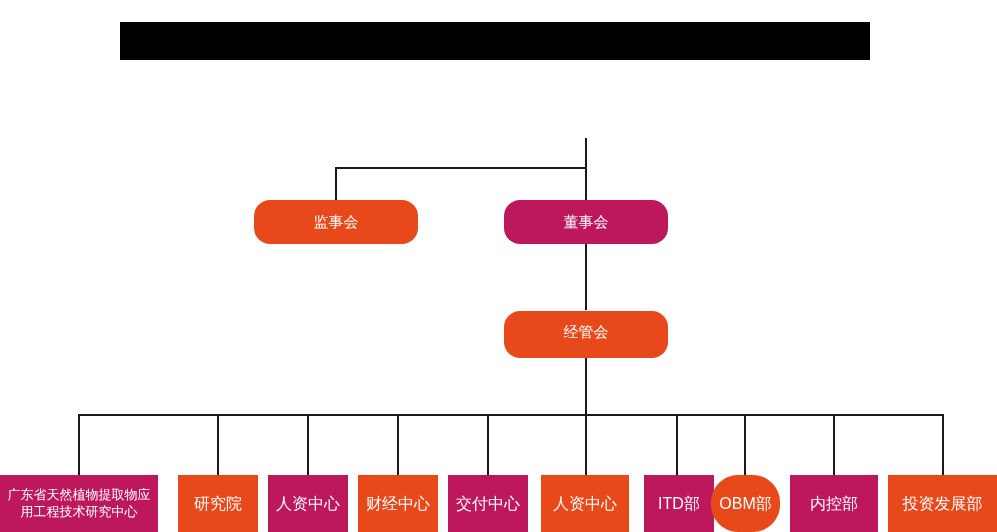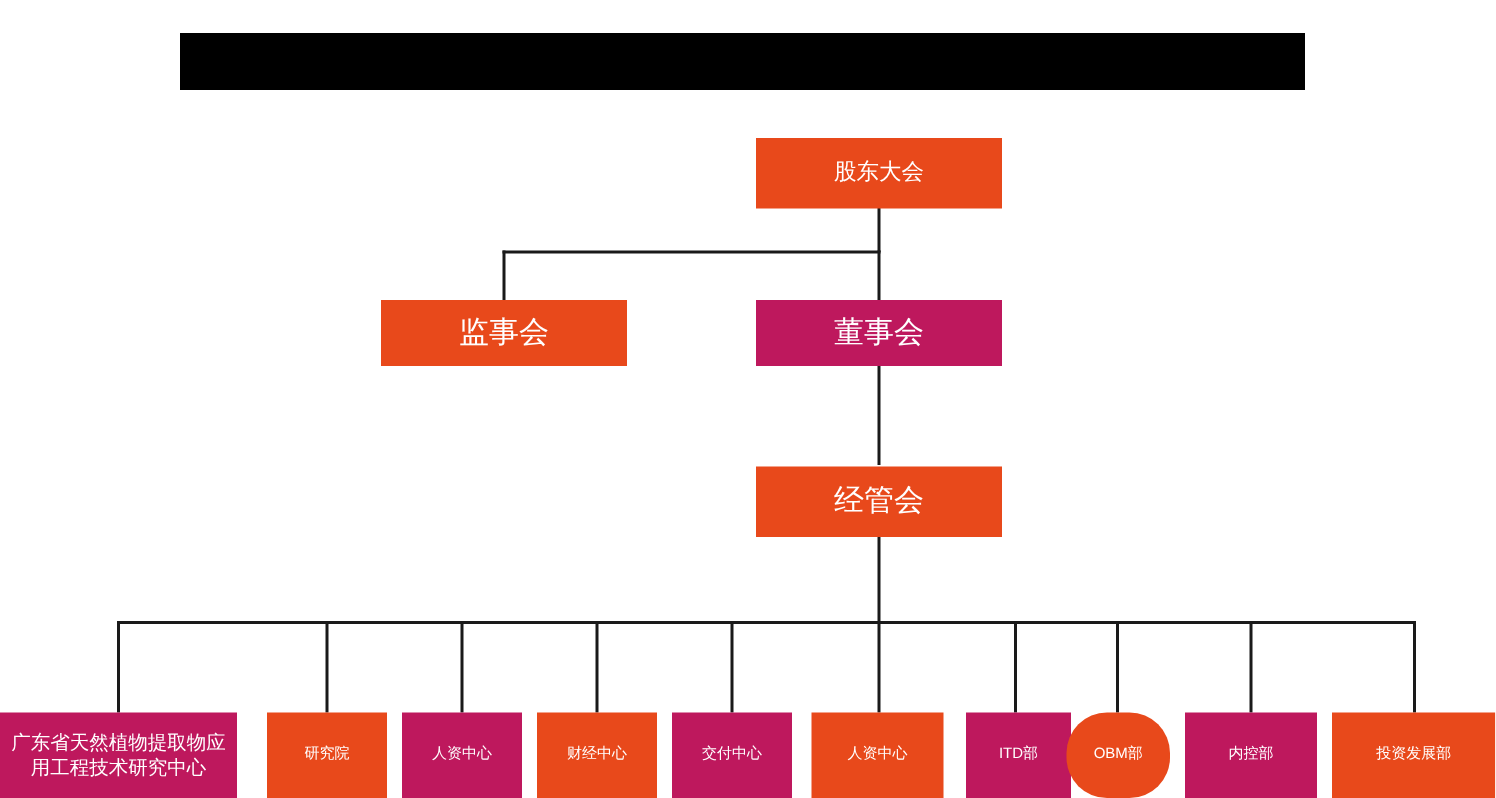--- a/index.html
+++ b/index.html
@@ -35,22 +35,22 @@
     padding: 2px 3px;
     z-index: 3;
   }
   .node.dark  { background: #E8491B; }
   .node.light { background: #be185d; }
 
   .node .label { display: block; white-space: pre-line; }
 
   
   .lvl-top  { font-size: 15px; }
-  .lvl-mid  { font-size: 20px; }
-  .lvl-dept { font-size: 10px; }
+  .lvl-mid  { font-size: 15px; border-radius: 16px; }
+  .lvl-dept { font-size: 16px; }
   .lvl-dept.small { font-size: 13px; }
 
   
   .conn {
     position: absolute;
     background: #1a1a1a;
     z-index: 1;
   }
   .conn.v { width: 2px; }
   .conn.h { height: 2px; }
@@ -80,33 +80,30 @@
   <div class="conn v" style="left:217px; top:414px; height:61px;"></div>
   <div class="conn v" style="left:307px; top:414px; height:61px;"></div>
   <div class="conn v" style="left:397px; top:414px; height:61px;"></div>
   <div class="conn v" style="left:487px; top:414px; height:61px;"></div>
   <div class="conn v" style="left:585px; top:414px; height:61px;"></div>
   <div class="conn v" style="left:676px; top:414px; height:61px;"></div>
   <div class="conn v" style="left:744px; top:414px; height:61px;"></div>
   <div class="conn v" style="left:833px; top:414px; height:61px;"></div>
   <div class="conn v" style="left:942px; top:414px; height:61px;"></div>
 
-  <div class="node dark lvl-top" style="left:504px; top:92px; width:164px; height:47px;">
-    <span class="label">股东大会</span>
-  </div>
 
   <div class="node dark lvl-mid" style="left:254px; top:200px; width:164px; height:44px;">
     <span class="label">监事会</span>
   </div>
 
   <div class="node light lvl-mid" style="left:504px; top:200px; width:164px; height:44px;">
     <span class="label">董事会</span>
   </div>
 
-  <div class="node dark lvl-mid" style="left:504px; top:311px; width:164px; height:47px;">
+  <div class="node dark lvl-mid" style="left:504px; top:311px; width:164px; height:47px;font-family:Liberation Mono, monospace;">
     <span class="label">经管会</span>
   </div>
 
   <div id="dept-row">
       <div class="node light lvl-dept small" style="left: 0px; top: 475px; width: 158px; height: 57px;">
         <span class="label">广东省天然植物提取物应
 用工程技术研究中心</span>
       </div>
       <div class="node dark lvl-dept" style="left: 178px; top: 475px; width: 80px; height: 57px;">
         <span class="label">研究院</span>

